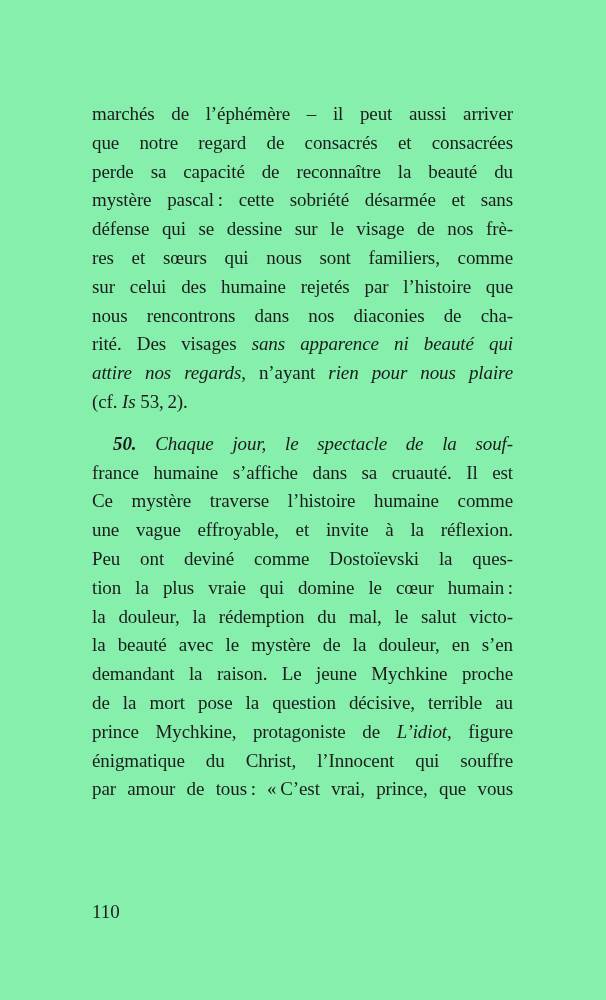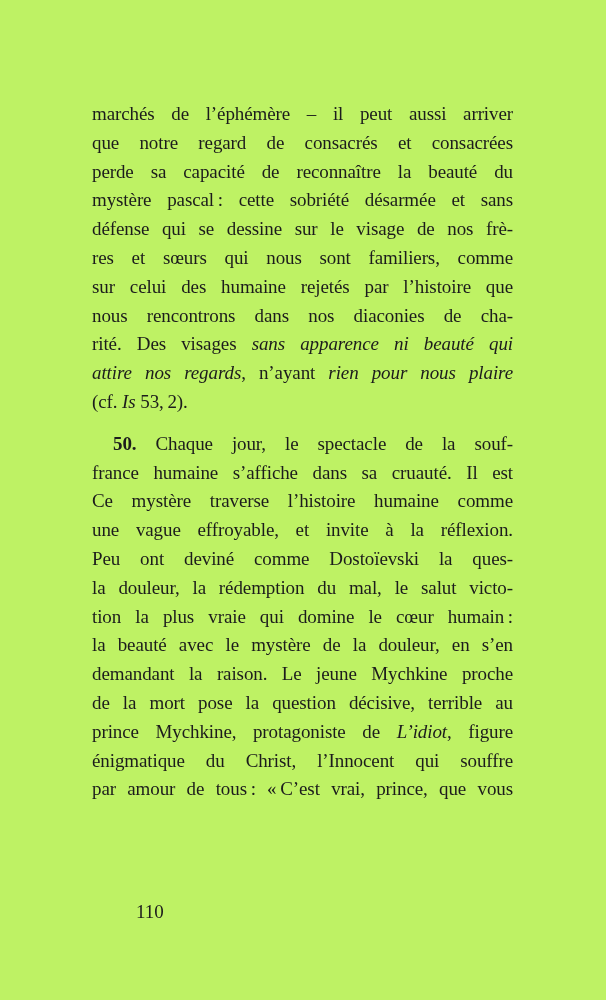--- a/index.html
+++ b/index.html
@@ -30,58 +30,58 @@
   .line {
     text-align: justify;
     text-align-last: justify;
     white-space: nowrap;
   }
   .line.last-left {
     text-align-last: left;
   }
   .line.indent {
     text-indent: 21px;
+    font-style: italic;
   }
   .seg.it { font-style: italic; }
   .seg.bf { font-weight: bold; }
   .page-number {
     position: absolute;
     left: 92px;
     top: 898px;
     font-size: 19px;
     line-height: 28.8px;
-    margin-left: 44px;
   }
 </style>
 </head>
 <body>
 
-<div class="page" style="color: rgb(28, 28, 28); background: #bef264;">
+<div class="page" style="color: rgb(28, 28, 28); background: #86efac;">
   <main class="text-block">
       <div class="paragraph">
         <div class="line"><span class="seg">marchés de l’éphémère – il peut aussi arriver</span></div>
         <div class="line"><span class="seg">que notre regard de consacrés et consacrées</span></div>
         <div class="line"><span class="seg">perde sa capacité de reconnaître la beauté du</span></div>
         <div class="line"><span class="seg">mystère pascal : cette sobriété désarmée et sans</span></div>
         <div class="line"><span class="seg">défense qui se dessine sur le visage de nos frè-</span></div>
         <div class="line"><span class="seg">res et sœurs qui nous sont familiers, comme</span></div>
         <div class="line"><span class="seg">sur celui des humaine rejetés par l’histoire que</span></div>
         <div class="line"><span class="seg">nous rencontrons dans nos diaconies de cha-</span></div>
         <div class="line"><span class="seg">rité. Des visages </span><span class="seg it">sans apparence ni beauté qui</span></div>
         <div class="line"><span class="seg it">attire nos regards</span><span class="seg">, n’ayant </span><span class="seg it">rien pour nous plaire</span></div>
         <div class="line last-left"><span class="seg">(cf. </span><span class="seg it">Is</span><span class="seg"> 53, 2).</span></div>
       </div>
       <div class="paragraph">
         <div class="line indent"><span class="seg bf">50.</span><span class="seg"> Chaque jour, le spectacle de la souf-</span></div>
         <div class="line"><span class="seg">france humaine s’affiche dans sa cruauté. Il est</span></div>
         <div class="line"><span class="seg">Ce mystère traverse l’histoire humaine comme</span></div>
         <div class="line"><span class="seg">une vague effroyable, et invite à la réflexion.</span></div>
         <div class="line"><span class="seg">Peu ont deviné comme Dostoïevski la ques-</span></div>
+        <div class="line"><span class="seg">tion la plus vraie qui domine le cœur humain :</span></div>
         <div class="line"><span class="seg">la douleur, la rédemption du mal, le salut victo-</span></div>
-        <div class="line"><span class="seg">tion la plus vraie qui domine le cœur humain :</span></div>
         <div class="line"><span class="seg">la beauté avec le mystère de la douleur, en s’en</span></div>
         <div class="line"><span class="seg">demandant la raison. Le jeune Mychkine proche</span></div>
         <div class="line"><span class="seg">de la mort pose la question décisive, terrible au</span></div>
         <div class="line"><span class="seg">prince Mychkine, protagoniste de </span><span class="seg it">L’idiot</span><span class="seg">, figure</span></div>
         <div class="line"><span class="seg">énigmatique du Christ, l’Innocent qui souffre</span></div>
         <div class="line"><span class="seg">par amour de tous : « C’est vrai, prince, que vous</span></div>
       </div>
     </main>
   <div class="page-number">110</div>
 </div>

